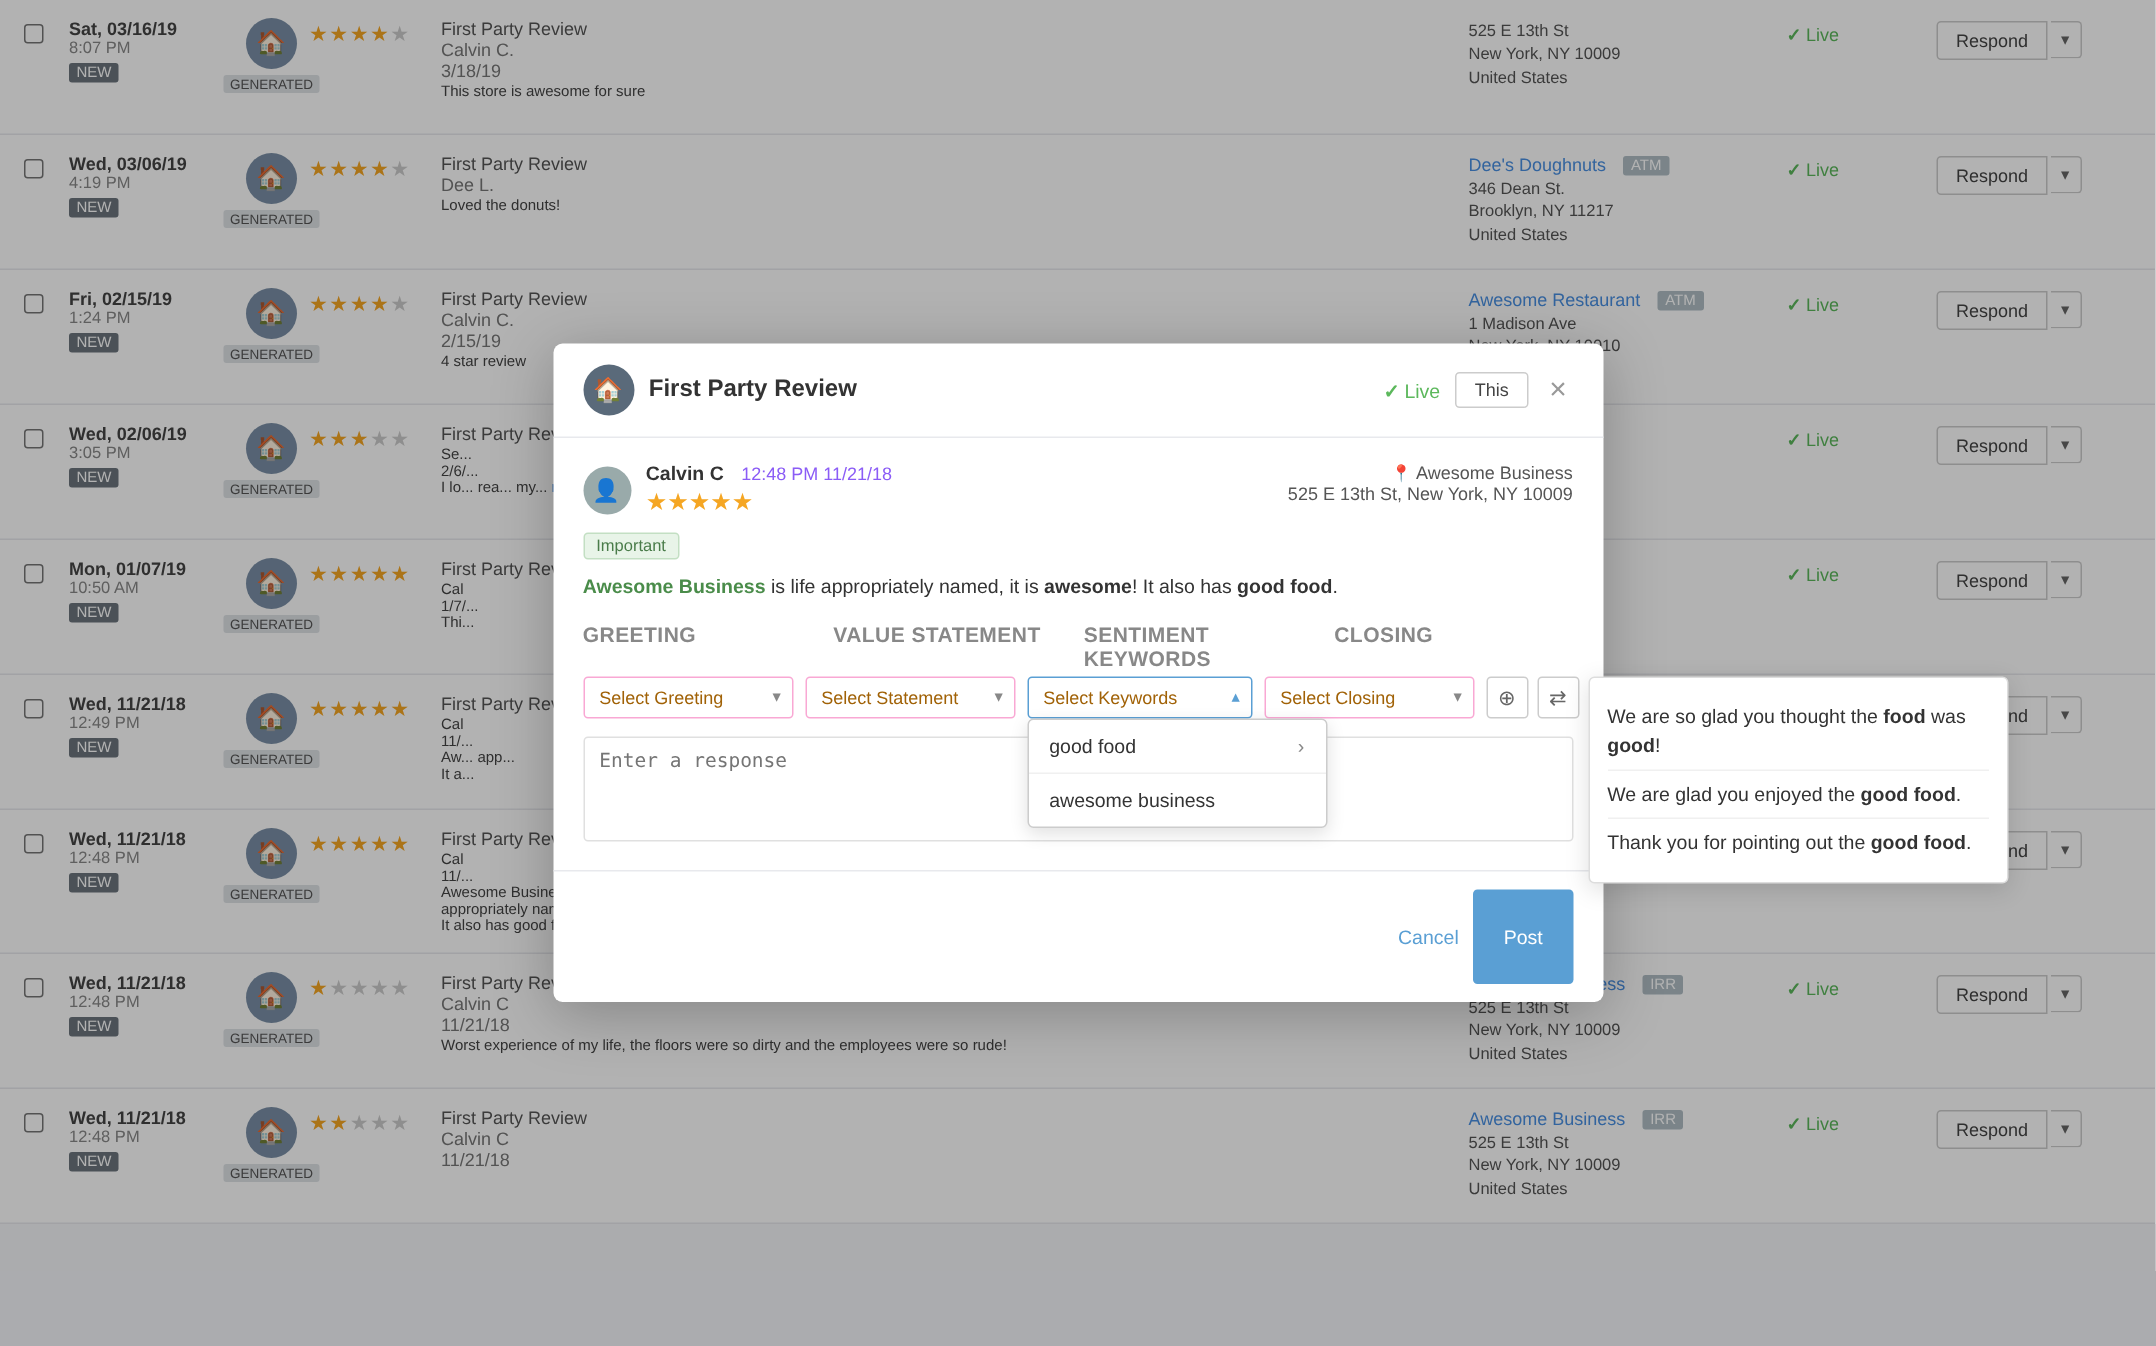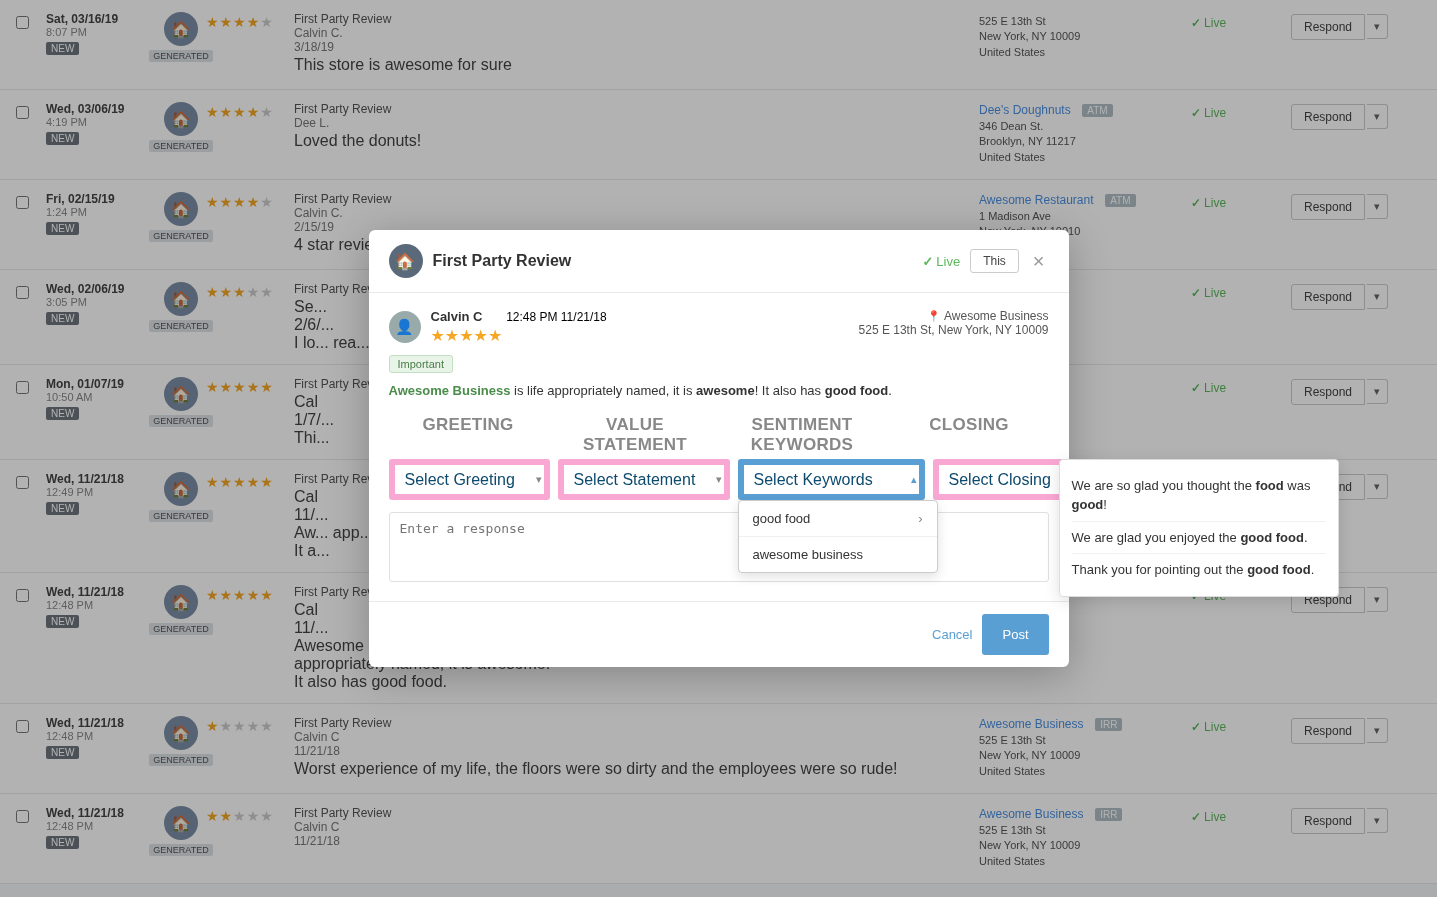--- a/index.html
+++ b/index.html
@@ -24,21 +24,21 @@
     .badge-generated { font-size: 9px; background: #dee2e6; color: #555; padding: 1px 4px; border-radius: 2px; text-transform: uppercase; }
 
     .col-stars { width: 80px; flex-shrink: 0; padding-top: 2px; }
     .stars { color: #f5a623; font-size: 14px; letter-spacing: 1px; }
     .star-empty { color: #ccc; }
 
     .col-review { flex: 1; padding-left: 8px; }
     .review-source { font-size: 12px; color: #555; font-weight: 500; }
     .review-author { font-size: 12px; color: #777; }
     .review-date { font-size: 12px; color: #777; }
-    .review-text { font-size: 16px; color: #444; margin-top: 2px; }
+    .review-text { font-size: 10px; color: #444; margin-top: 2px; }
     .review-text-link { color: #4a90e2; cursor: pointer; }
 
     .col-business { width: 220px; flex-shrink: 0; padding-left: 8px; }
     .business-name { color: #4a90e2; font-size: 12px; cursor: pointer; }
     .business-addr { font-size: 11px; color: #555; margin-top: 2px; line-height: 1.4; }
     .badge-atm { display: inline-block; background: #b0bec5; color: #fff; font-size: 10px; padding: 1px 5px; border-radius: 2px; margin-left: 8px; vertical-align: middle; }
     .badge-irr { display: inline-block; background: #b0bec5; color: #fff; font-size: 10px; padding: 1px 5px; border-radius: 2px; margin-left: 8px; vertical-align: middle; }
 
     .col-status { width: 100px; flex-shrink: 0; display: flex; align-items: flex-start; padding-top: 4px; }
     .status-live { color: #5cb85c; font-size: 12px; display: flex; align-items: center; gap: 3px; }
@@ -62,56 +62,56 @@
     .live-badge::before { content: '✓'; font-weight: bold; }
     .flag-btn { background: #fff; border: 1px solid #ccc; color: #444; padding: 4px 12px; border-radius: 3px; cursor: pointer; font-size: 12px; }
     .close-btn { background: none; border: none; font-size: 20px; color: #999; cursor: pointer; line-height: 1; padding: 0 4px; }
 
     .modal-body { padding: 16px 20px; }
 
     .reviewer-row { display: flex; align-items: flex-start; justify-content: space-between; margin-bottom: 10px; }
     .reviewer-left { display: flex; align-items: center; gap: 10px; }
     .reviewer-avatar { width: 32px; height: 32px; border-radius: 50%; background: #9aa; display: flex; align-items: center; justify-content: center; color: #fff; font-size: 15px; }
     .reviewer-name { font-weight: 600; font-size: 13px; }
-    .reviewer-time { font-size: 12px; color: #000000; margin-left: 20px; }
+    .reviewer-time { font-size: 12px; color: #8b5cf6; margin-left: 8px; }
     .reviewer-stars { color: #f5a623; font-size: 16px; margin-top: 2px; }
     .reviewer-right { font-size: 12px; color: #555; text-align: right; }
 
     .important-badge { display: inline-block; background: #e8f4e8; color: #4a7c4a; font-size: 11px; padding: 2px 8px; border-radius: 3px; margin-bottom: 8px; border: 1px solid #c3dfc3; }
 
     .review-content { font-size: 13px; color: #333; line-height: 1.5; margin-bottom: 14px; }
     .review-content .highlight-business { color: #4a8c4a; font-weight: 700; }
     .review-content .highlight-word { font-weight: 700; color: #333; }
 
     
     .response-builder { }
     .builder-labels { display: flex; gap: 8px; margin-bottom: 4px; }
-    .builder-label { font-size: 17px; color: #888; font-weight: 600; text-transform: uppercase; letter-spacing: 0.3px; text-align: center; }
+    .builder-label { font-size: 14px; color: #888; font-weight: 600; text-transform: uppercase; letter-spacing: 0.3px; }
     .builder-label.greeting { width: 160px; }
     .builder-label.value { width: 160px; }
     .builder-label.sentiment { width: 160px; }
     .builder-label.closing { width: 160px; }
 
     .builder-selects { display: flex; gap: 8px; align-items: center; margin-bottom: 12px; position: relative; }
     .select-wrapper { position: relative; display: inline-flex; align-items: center; }
-    .select-wrapper select { appearance: none; background: #fff; border: 6px solid #f9a8d4; border-radius: 3px; padding: 6px 28px 6px 10px; font-size: 16px; color: #0c4a6e; cursor: pointer; min-width: 140px; }
+    .select-wrapper select { appearance: none; background: #fff; border: 1px solid #f9a8d4; border-radius: 3px; padding: 6px 28px 6px 10px; font-size: 12px; color: #a16207; cursor: pointer; min-width: 140px; }
     .select-wrapper .select-arrow { position: absolute; right: 8px; pointer-events: none; color: #888; font-size: 11px; }
 
     .select-keywords-wrapper { position: relative; }
     .select-keywords-wrapper select { border-color: #5a9fd4; background: #fff; }
     .select-keywords-wrapper .select-arrow { color: #5a9fd4; }
 
     .builder-icons { display: flex; gap: 6px; align-items: center; }
     .builder-icon-btn { background: #fff; border: 1px solid #ccc; border-radius: 3px; width: 28px; height: 28px; display: flex; align-items: center; justify-content: center; cursor: pointer; color: #666; font-size: 14px; }
 
     .response-textarea { width: 100%; border: 1px solid #e0e0e0; border-radius: 3px; padding: 8px 10px; font-size: 13px; color: #aaa; resize: none; min-height: 70px; outline: none; }
 
     .modal-footer { display: flex; align-items: center; justify-content: flex-end; padding: 12px 20px; border-top: 1px solid #e8e9ed; gap: 10px; }
     .cancel-btn { background: none; border: none; color: #5a9fd4; cursor: pointer; font-size: 13px; }
-    .post-btn { background: #5a9fd4; color: #fff; border: none; padding: 13px 20px; border-radius: 3px; font-size: 13px; cursor: pointer; }
+    .post-btn { background: #5a9fd4; color: #fff; border: none; padding: 24px 20px; border-radius: 3px; font-size: 13px; cursor: pointer; }
 
     
     .keywords-dropdown { position: absolute; top: 100%; left: 320px; background: #fff; border: 1px solid #ccc; border-radius: 4px; box-shadow: 0 4px 12px rgba(0,0,0,0.12); z-index: 200; min-width: 200px; }
     .keywords-dropdown-item { padding: 10px 14px; font-size: 13px; cursor: pointer; border-bottom: 1px solid #f0f0f0; color: #333; }
     .keywords-dropdown-item:last-child { border-bottom: none; }
     .keywords-dropdown-item .arrow { float: right; color: #888; }
 
     
     .suggestions-panel { position: absolute; top: 100%; right: -280px; background: #fff; border: 1px solid #ddd; border-radius: 4px; box-shadow: 0 4px 16px rgba(0,0,0,0.13); z-index: 200; width: 270px; padding: 10px 12px; }
     .suggestion-item { font-size: 13px; color: #333; line-height: 1.5; padding: 6px 0; border-bottom: 1px solid #f0f0f0; cursor: pointer; }

